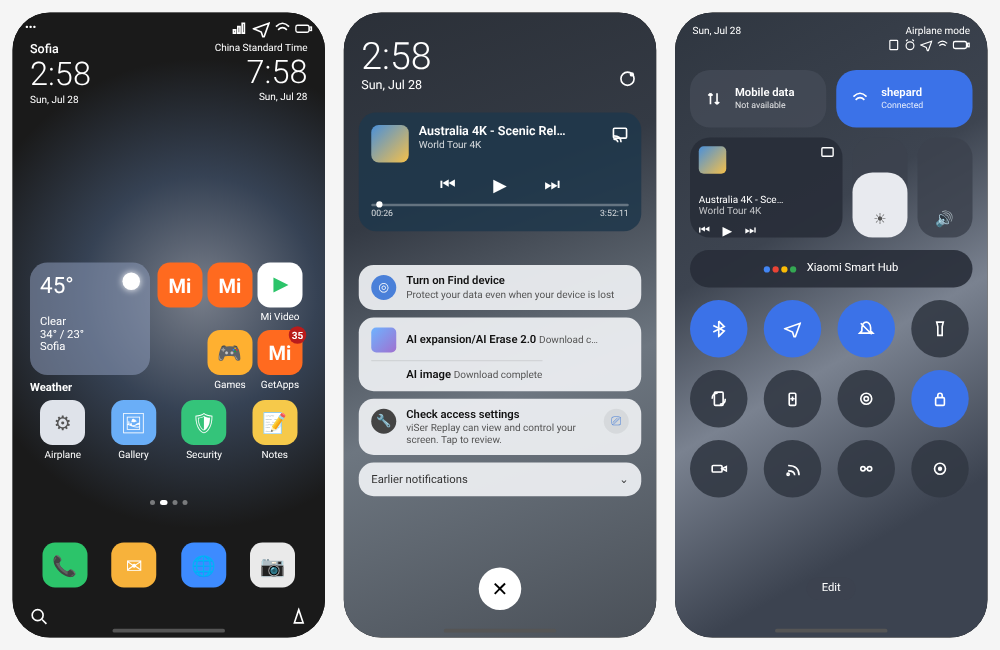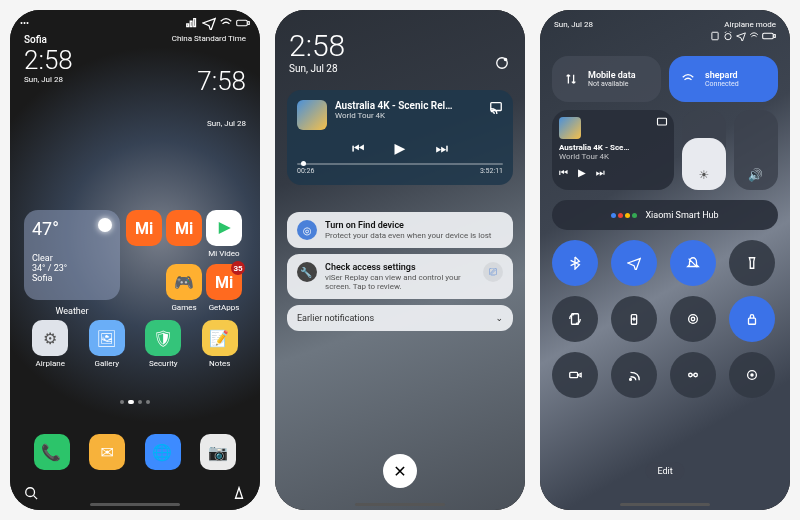--- a/index.html
+++ b/index.html
@@ -26,31 +26,31 @@
   background: radial-gradient(circle at 60% 45%, rgba(200,210,230,.6) 0%, rgba(90,110,140,.6) 30%, #1a1a1a 60%);
 }
 .p1-status { position:absolute; top:6px; left:10px; right:10px; display:flex; justify-content:space-between; align-items:center; font-size:9px; }
 .status-icons { display:flex; gap:3px; align-items:center; }
 .dual-clock { position:absolute; top:24px; left:14px; right:14px; display:flex; justify-content:space-between; }
 .clock-col { display:flex; flex-direction:column; }
 .clock-city { font-size:10px; font-weight:500; margin-bottom:2px; }
 .clock-tz { font-size:8px; margin-bottom:2px; width:80px; text-align:right;}
 .clock-time { font-size:26px; font-weight:300; line-height:1; }
 .clock-date { font-size:8px; margin-top:2px; }
-.right-col{text-align:right;gap:23px;}
+.right-col{text-align:right;}
 .weather-widget {
   position:absolute; left:14px; top:200px;
   width:96px; height:90px;
   background: rgba(140,155,185,.55);
   border-radius:14px; padding:8px;
   font-size:9px;
 }
 .weather-temp{font-size:18px; font-weight:400;}
 .weather-icon{ position:absolute; top:8px; right:8px; width:14px; height:14px; background:#fff; border-radius:50%; box-shadow:0 0 6px #fff;}
-.weather-label{ position:absolute; left:14px; top:296px; width:96px; text-align:center; font-size:9px;}
+.weather-label{ position:absolute; left:14px; top:296px; width:96px; font-size:9px;font-weight:bold;}
 .icon-grid1{position:absolute; top:200px; left:116px; right:30px; display:grid; grid-template-columns:repeat(3,1fr); gap:6px 4px;}
 .icon-grid2{position:absolute; top:310px; left:14px; right:14px; display:grid; grid-template-columns:repeat(4,1fr); gap:6px 4px;}
 .app-cell{display:flex;flex-direction:column;align-items:center;gap:3px;}
 .app-icon{width:36px;height:36px;border-radius:10px;position:relative;display:flex;align-items:center;justify-content:center;font-size:16px;}
 .app-lbl{font-size:8px;text-align:center;}
 .badge{position:absolute;top:-3px;right:-3px;background:#b91c1c;border-radius:7px;min-width:14px;height:14px;font-size:8px;display:flex;align-items:center;justify-content:center;padding:0 2px;}
 .dots{position:absolute;left:0;right:0;top:390px;display:flex;justify-content:center;gap:4px;}
 .dot{width:4px;height:4px;border-radius:50%;background:rgba(255,255,255,.4);}
 .dot.active{background:#fff;width:6px;height:4px;border-radius:2px;}
 .dock{position:absolute;bottom:40px;left:14px;right:14px;display:grid;grid-template-columns:repeat(4,1fr);}
@@ -161,21 +161,21 @@
       <span class="clock-date">Sun, Jul 28</span>
     </div>
     <div class="clock-col right-col">
       <span class="clock-tz">China Standard Time</span>
       <span class="clock-time">7:58</span>
       <span class="clock-date">Sun, Jul 28</span>
     </div>
   </div>
 
   <div class="weather-widget">
-    <div class="weather-temp">47°</div>
+    <div class="weather-temp">45°</div>
     <div class="weather-icon"></div>
     <div style="margin-top:14px">Clear</div>
     <div>34° / 23°</div>
     <div>Sofia</div>
   </div>
   <div class="weather-label">Weather</div>
 
   <div class="icon-grid1">
     <div class="app-cell">
         <div class="app-icon" style="background:#ff6a1f;color:#fff;font-weight:700;">Mi</div>
@@ -298,20 +298,36 @@
 
   <div class="notif-col">
     <div class="notif">
       <div class="nicon blue">◎</div>
       <div style="flex:1">
         <div class="ntitle">Turn on Find device</div>
         <div class="nbody">Protect your data even when your device is lost</div>
       </div>
     </div>
 
+    <div class="notif" style="flex-direction:column;gap:0">
+      <div class="nrow">
+        <div class="n-thumb"></div>
+        <div style="flex:1">
+          <span class="ntitle">AI expansion/AI Erase 2.0</span>
+          <span class="nbody">Download c…</span>
+        </div>
+      </div>
+      <div class="nrow">
+        <div style="width:20px"></div>
+        <div style="flex:1">
+          <span class="ntitle">AI image</span>
+          <span class="nbody">Download complete</span>
+        </div>
+      </div>
+    </div>
 
     <div class="notif">
       <div class="nicon dark">🔧</div>
       <div style="flex:1">
         <div class="ntitle">Check access settings</div>
         <div class="nbody">viSer Replay can view and control your screen. Tap to review.</div>
       </div>
       <div class="cast-ic">⎚</div>
     </div>
 
@@ -377,21 +393,21 @@
       </div>
     </div>
   </div>
 
   <div class="p3-media-row">
     <div class="p3-media">
       <svg class="ic" style="position:absolute;top:6px;right:6px;width:12px;height:12px" viewBox="0 0 16 16">
           <rect x="2" y="3" width="12" height="9" rx="1"></rect>
         </svg>
       <div class="p3-mthumb"></div>
-      <div style="margin-top:4px;font-weight:700">Australia 4K - Sce…</div>
+      <div style="margin-top:16px;font-weight:400">Australia 4K - Sce…</div>
       <div style="opacity:.7">World Tour 4K</div>
       <div class="p3-mctrls">
         <span>⏮</span>
         <span>▶</span>
         <span>⏭</span>
       </div>
     </div>
     <div class="slider bright">
       <div class="fill"></div>
       <span class="sicon">☀</span>

